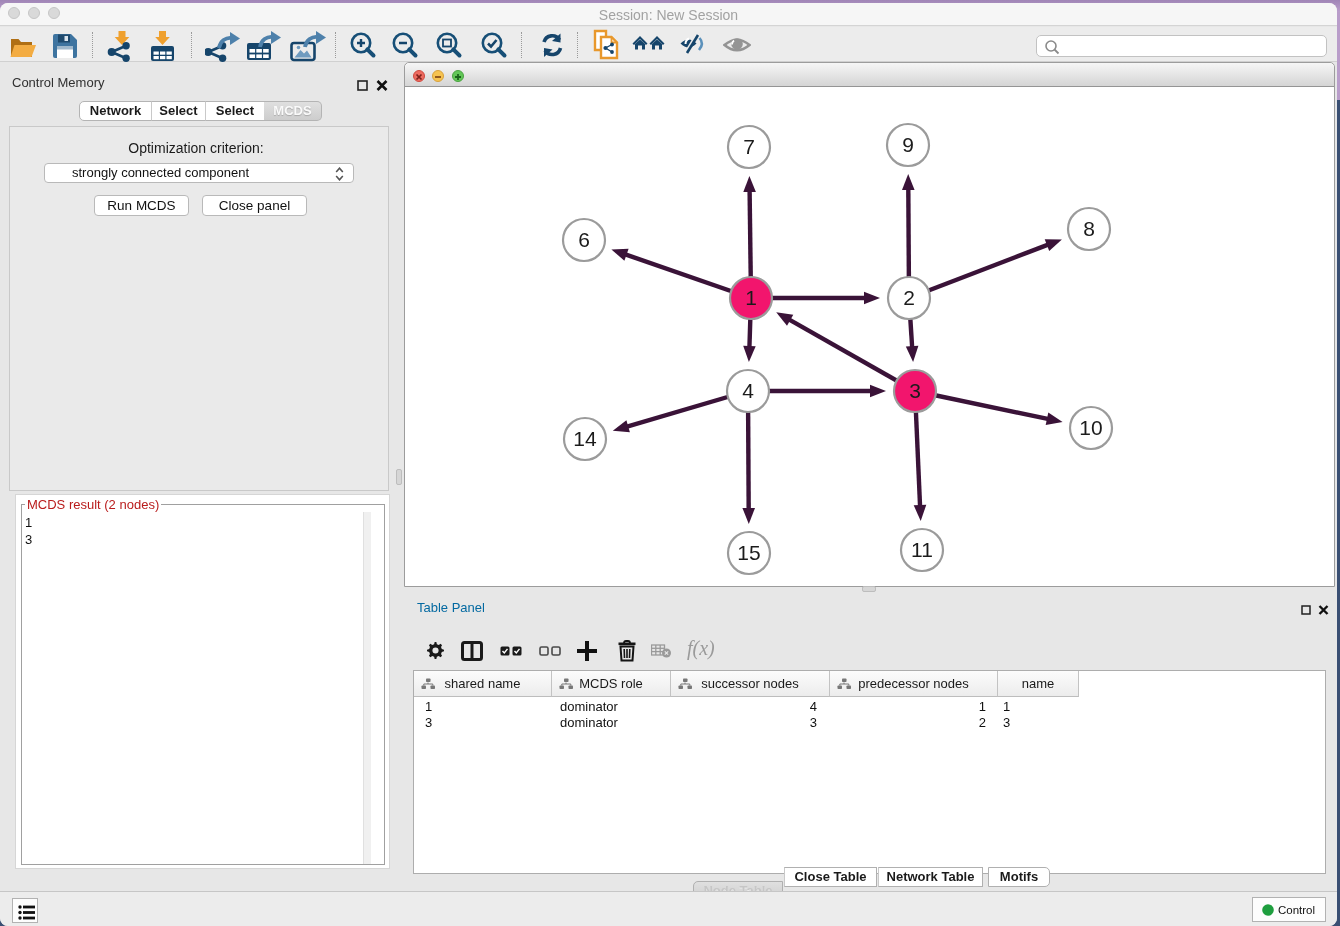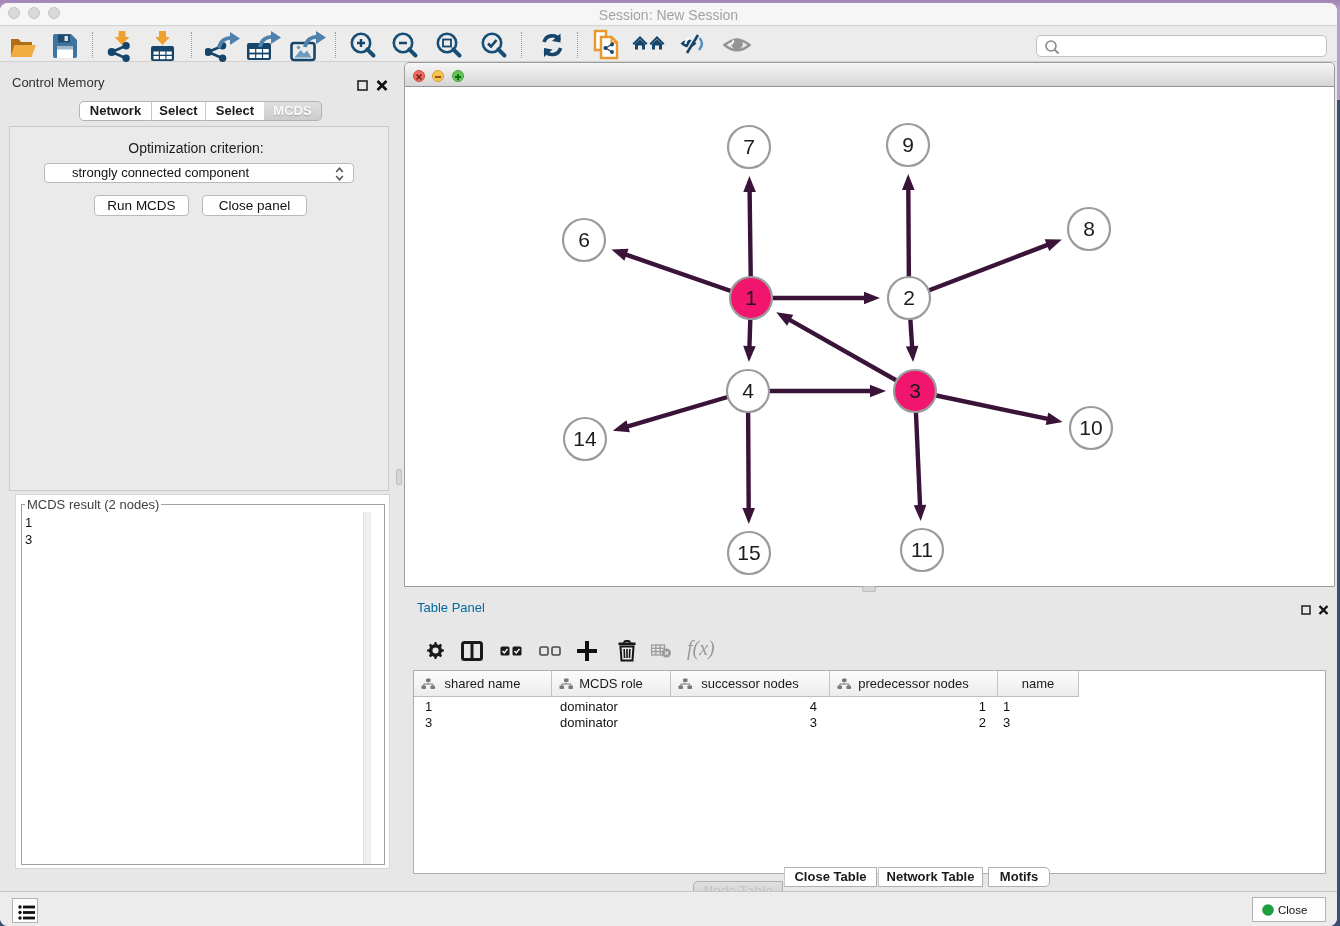--- a/index.html
+++ b/index.html
@@ -19,21 +19,21 @@
 #cphead { position:absolute; left:12px; top:13px; font-size:13px; color:#303030; }
 .wbtn { position:absolute; top:15px; }
 .tab { position:absolute; top:39px; height:20px; background:#fff; border:1px solid #b4b4b4; font-size:13px; font-weight:bold; color:#1a1a1a; text-align:center; line-height:18px; }
 .tabsel { background:linear-gradient(#dfdfdf,#cdcdcd); color:#fafafa; text-shadow:0 1px 1px #a8a8a8; }
 #cpinset { position:absolute; left:9px; top:64px; width:380px; height:365px; border:1px solid #c9c9c9; background:#eaeaea; }
 #optlabel { position:absolute; left:0; top:78px; width:100%; text-align:center; font-size:14px; color:#1c1c1c; }
 #combo { position:absolute; left:44px; top:101px; width:310px; height:20px; background:#fff; border:1px solid #b9b9b9; border-radius:4px; font-size:13px; color:#111; line-height:18px; padding-left:27px; }
 .btn { position:absolute; top:133px; height:21px; background:#fff; border:1px solid #b9b9b9; border-radius:4px; font-size:13.5px; color:#111; text-align:center; line-height:19px; }
 #mcdsbox { position:absolute; left:15px; top:432px; width:375px; height:375px; background:#fff; border:1px solid #d6d6d6; }
 #mcdsgroup { position:absolute; left:5px; top:9px; width:364px; height:361px; border:1px solid #a0a0a0; }
-#mcdstitle { position:absolute; left:9px; top:2px; background:#fff; padding:0 2px; font-size:13px; color:#404040; }
+#mcdstitle { position:absolute; left:9px; top:2px; background:#fff; padding:0 2px; font-size:13px; color:#b91c1c; }
 #mcdsscroll { position:absolute; right:18px; top:17px; width:8px; height:352px; background:#f0f0f0; border-left:1px solid #e0e0e0; }
 
 #netwin { position:absolute; left:404px; top:59px; width:931px; height:525px; border:1px solid #9c9c9c; border-radius:5px 5px 0 0; background:#fff; }
 #nettitle { position:absolute; left:0; top:0; width:100%; height:24px; background:linear-gradient(#f6f6f6,#d5d5d5); border-bottom:1px solid #959595; border-radius:5px 5px 0 0; }
 #netname { position:absolute; top:4px; width:100%; text-align:center; font-size:13px; font-weight:bold; color:#222; }
 .mtl { position:absolute; top:7px; width:12px; height:12px; border-radius:50%; font-size:10px; text-align:center; line-height:12px; }
 
 #tpanel { position:absolute; left:404px; top:589px; width:936px; height:297px; background:#e7e7e7; }
 #tphead { position:absolute; left:13px; top:8px; font-size:13px; color:#0369a1; }
 #ttoolbar { position:absolute; left:9px; top:30px; height:38px; }
@@ -381,19 +381,19 @@
             <circle cx="5" cy="17" r="1.7"></circle>
             <rect x="8" y="4.6" width="12" height="2.8"></rect>
             <rect x="8" y="10.1" width="12" height="2.8"></rect>
             <rect x="8" y="15.6" width="12" height="2.8"></rect>
           </g>
         </svg></div>
     <div id="membtn">
         <svg width="12" height="12" style="position:absolute;left:9px;top:6px;">
           <circle cx="6" cy="6" r="5.8" fill="#1e9e3e"></circle>
         </svg>
-        <span style="position:absolute;left:25px;top:6px;font-size:11.5px;">Close</span>
+        <span style="position:absolute;left:25px;top:6px;font-size:11.5px;">Control</span>
       </div>
   </div>
   <div style="position:absolute;left:396px;top:466px;width:6px;height:16px;background:#d6d6d6;border:1px solid #bdbdbd;border-radius:2px;"></div>
   <div style="position:absolute;left:862px;top:583px;width:14px;height:6px;background:#d6d6d6;border:1px solid #bdbdbd;border-radius:2px;"></div>
 </div>
 <div id="rightstrip"></div>
 
 </body></html>

